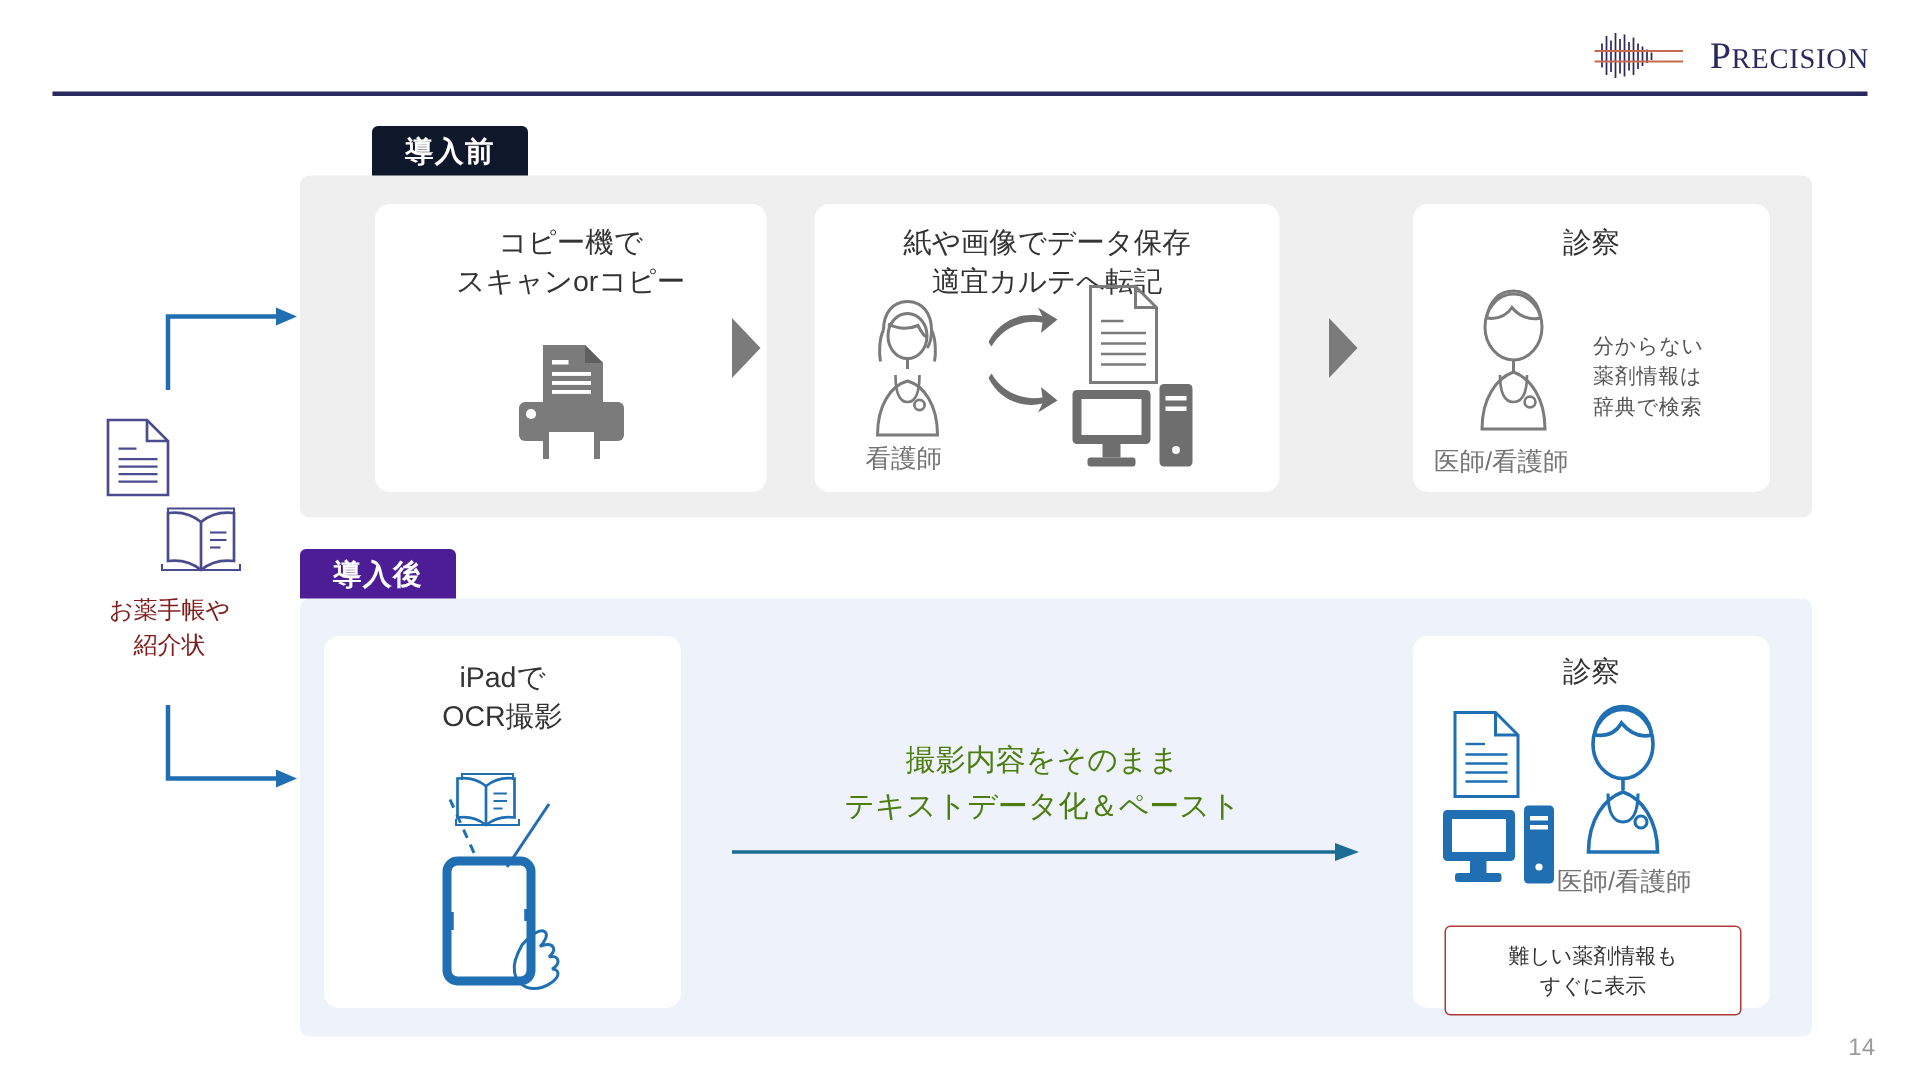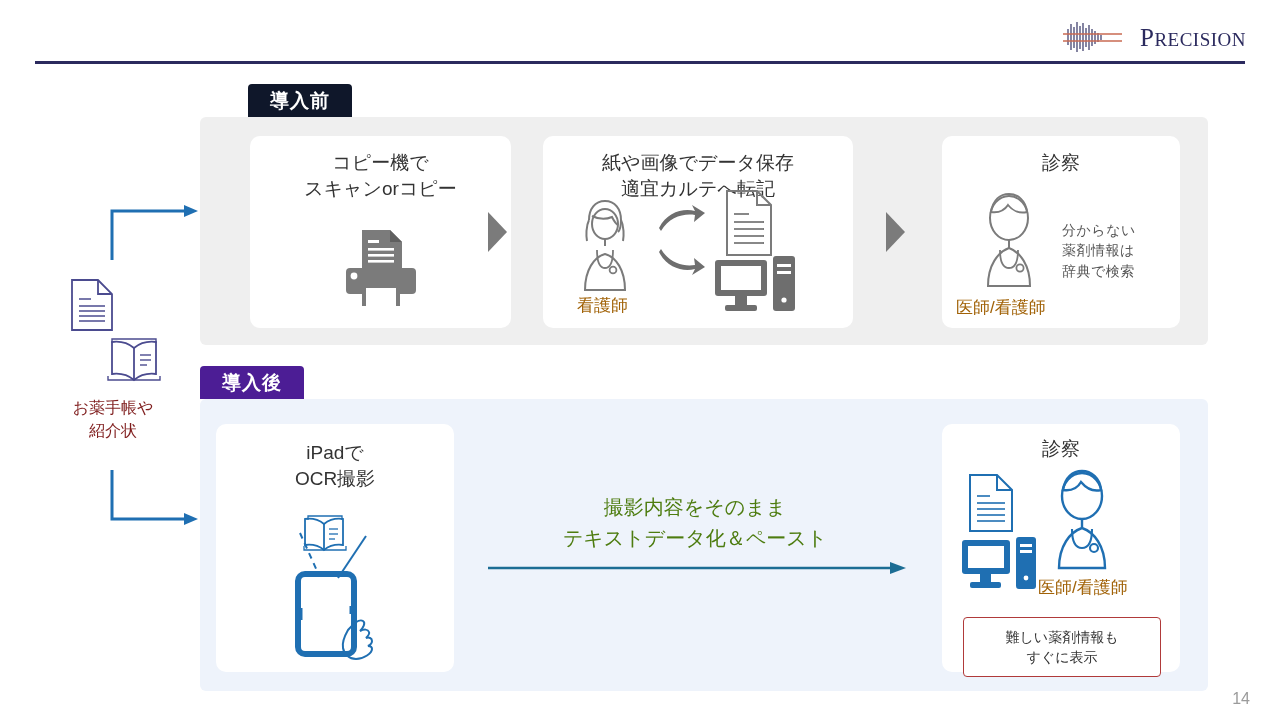--- a/index.html
+++ b/index.html
@@ -48,21 +48,21 @@
   .panel-before{left:200px;top:117px;width:1008px;height:228px;background:#efefef;}
   .panel-after{left:200px;top:399px;width:1008px;height:292px;background:#eef3fb;}
 
   
   .card{position:absolute;background:#fff;border-radius:10px;}
   .card-title{
     position:absolute;left:0;right:0;text-align:center;
     font-size:19px;color:#333;line-height:1.35;white-space:pre-line;
   }
   .card-caption{
-    position:absolute;font-size:17px;color:#a16207;white-space:nowrap;
+    position:absolute;font-size:17px;color:#737373;white-space:nowrap;
   }
   .side-note{
     position:absolute;font-size:14px;color:#555;line-height:1.45;
     white-space:pre-line;text-align:left;letter-spacing:.5px;margin-top:16px;
   }
 
   
   .c1{left:216px;top:136px;width:261px;height:192px;margin-left:34px;}
   .c2{left:543px;top:136px;width:310px;height:192px;}
   .c3{left:942px;top:136px;width:238px;height:192px;}

